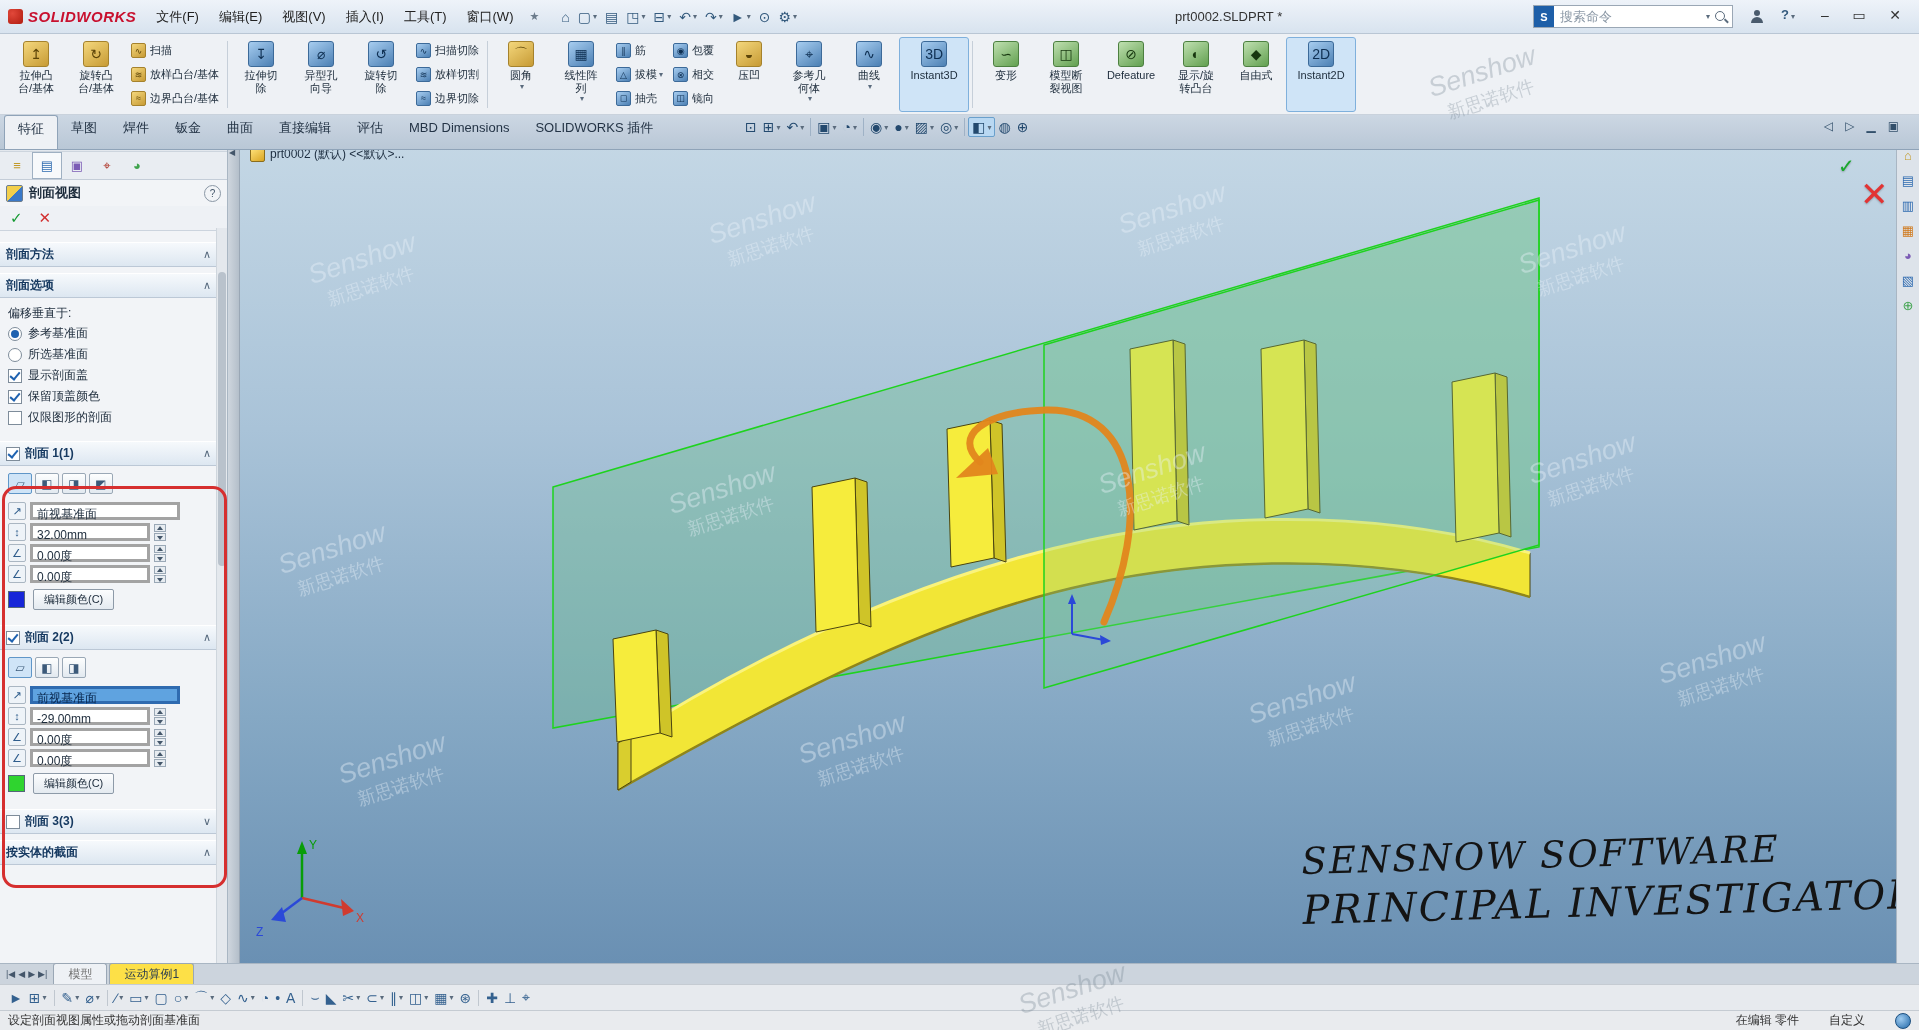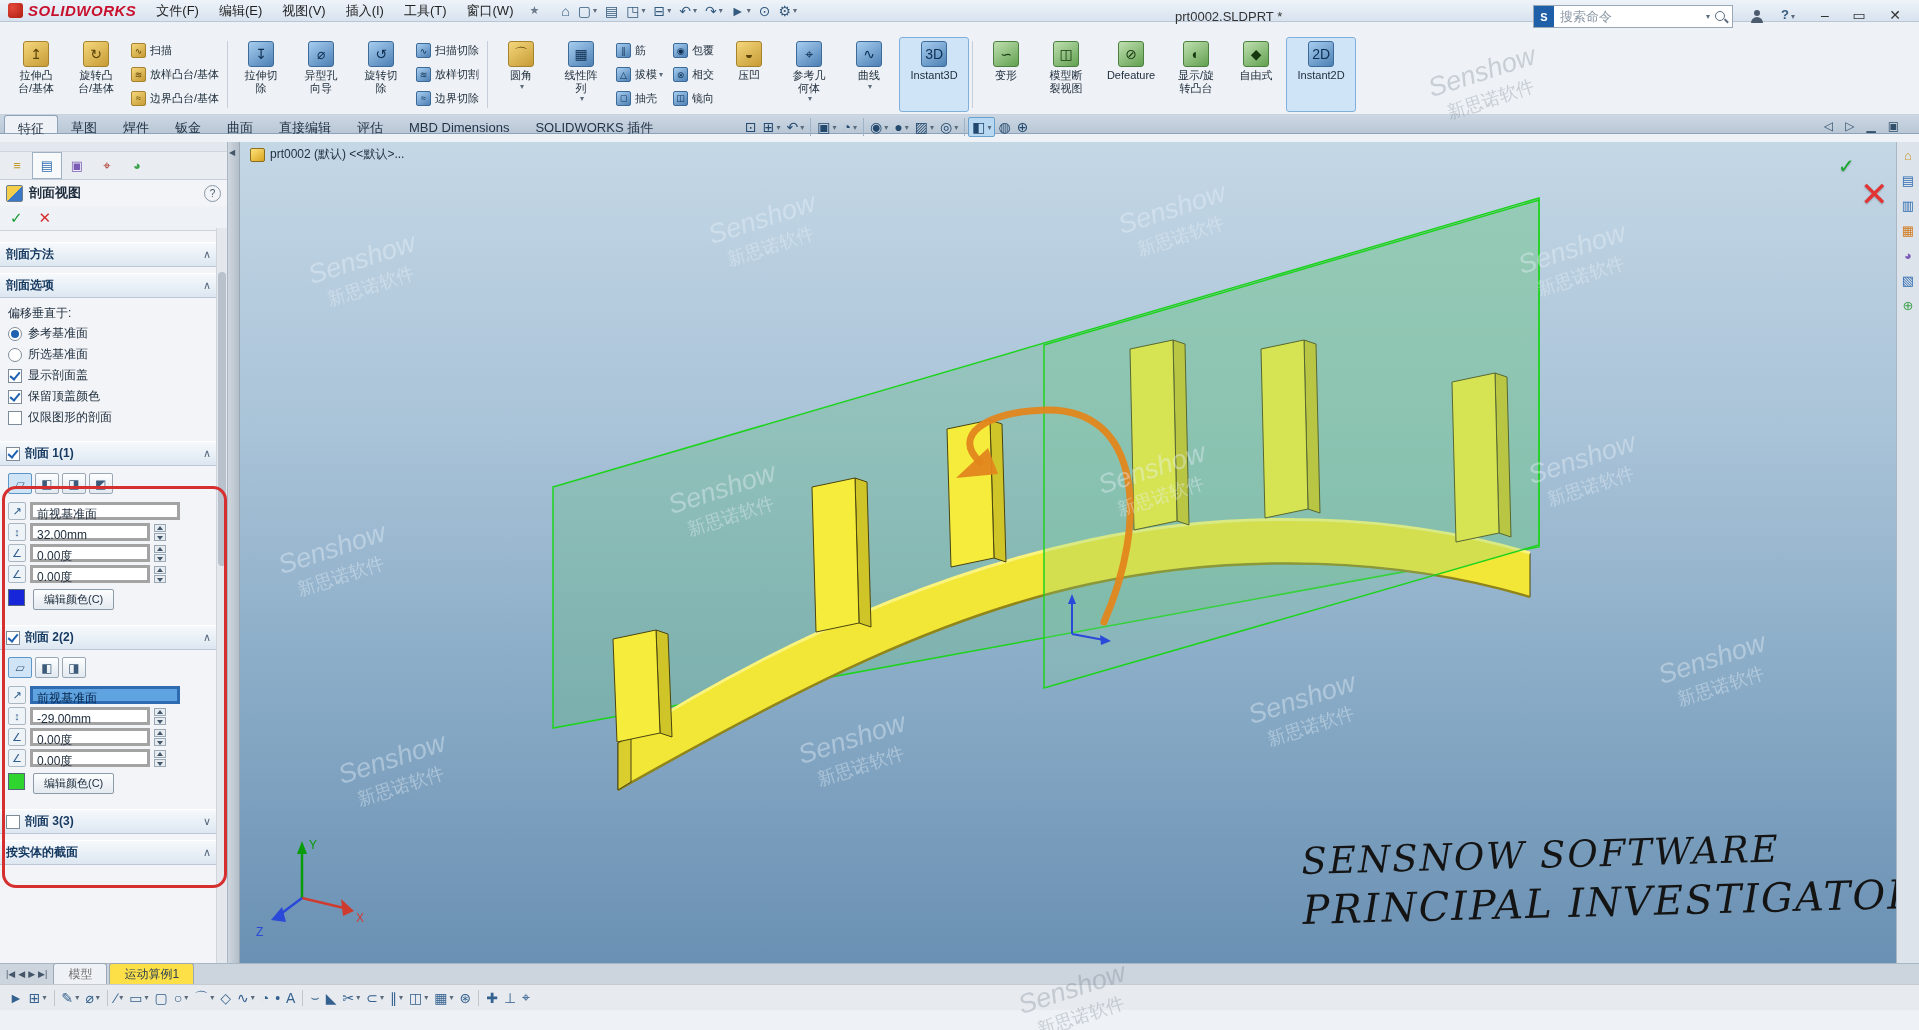--- a/index.html
+++ b/index.html
@@ -1,18 +1,18 @@
 <!DOCTYPE html>
 <html><head>
 <meta charset="utf-8">
 <style>
   html,body{margin:0;padding:0;background:#fff;font-family:"Liberation Sans","DejaVu Sans",sans-serif;}
   #app{position:relative;width:1919px;height:1030px;overflow:hidden;background:#eef1f5;font-size:12px;color:#1b2a3a;}
   
-  .titlebar{position:absolute;left:0;top:0;width:100%;height:22px;background:linear-gradient(#eef3f9,#d8e3ef);border-bottom:1px solid #b9c6d4;display:flex;align-items:center;font-size:13px;color:#222;box-sizing:border-box;z-index:20;}
+  .titlebar{position:absolute;left:0;top:0;width:100%;height:34px;background:linear-gradient(#eef3f9,#d8e3ef);border-bottom:1px solid #b9c6d4;display:flex;align-items:center;font-size:13px;color:#222;box-sizing:border-box;z-index:20;}
   .logo{display:flex;align-items:center;margin:0 10px 0 8px;}
   .logo-mark{width:15px;height:15px;margin-right:5px;background:radial-gradient(circle at 30% 30%,#e2483a,#b01c10);border-radius:3px;}
   .logo-text{color:#c8102e;font-weight:bold;font-style:italic;font-size:15px;letter-spacing:.5px;}
   .menus{display:flex;}
   .menu{padding:4px 10px;}
   .pin{color:#6c7c8c;font-size:11px;margin:0 6px;}
   .qtools{display:flex;align-items:center;margin-left:12px;}
   .qt{display:flex;align-items:center;padding:2px 4px;color:#345a7d;font-size:14px;}
   .car{font-size:8px;color:#5a6b7d;margin-left:2px;}
   .doctitle{position:absolute;left:1175px;top:0;height:34px;line-height:34px;font-size:13px;color:#333;}
@@ -36,21 +36,21 @@
   .g2{background:linear-gradient(145deg,#a7cdf0,#4c80b4);border:1px solid #3c6a99;color:#0e2f52;}
   .g3{background:linear-gradient(145deg,#bfe0b0,#62a050);border:1px solid #4c8040;color:#17370f;}
   .rlbl{font-size:11px;line-height:1.15;text-align:center;color:#1c2b3a;width:38px;}
   .rlbl.wide{width:62px;}
   .rstack{display:flex;flex-direction:column;justify-content:flex-start;padding:2px 2px;}
   .srow{display:flex;align-items:center;height:24px;padding:0 3px;border-radius:2px;}
   .sic{width:15px;height:15px;border-radius:2px;font-size:9px;display:flex;align-items:center;justify-content:center;margin-right:4px;box-sizing:border-box;}
   .slbl{font-size:11px;color:#1c2b3a;white-space:nowrap;}
   .rsep{width:1px;background:#c6cfd9;margin:4px 3px;}
   
-  .tabrow{position:absolute;top:115px;left:0;width:100%;height:19px;background:linear-gradient(#ccd7e3,#b9c7d6);border-bottom:1px solid #8fa3b8;box-sizing:border-box;z-index:18;text-align:center;}
+  .tabrow{position:absolute;top:115px;left:0;width:100%;height:35px;background:linear-gradient(#ccd7e3,#b9c7d6);border-bottom:1px solid #8fa3b8;box-sizing:border-box;z-index:18;text-align:center;}
   .tabs{display:flex;height:100%;padding-left:4px;}
   .tab{padding:0 13px;line-height:25px;font-size:13px;color:#243446;white-space:nowrap;}
   .tab.on{background:#eef1f5;border:1px solid #8fa3b8;border-bottom:none;border-radius:3px 3px 0 0;}
   .headsup{position:absolute;left:742px;top:2px;display:flex;align-items:center;}
   .hu{display:flex;align-items:center;padding:1px 3px;border-radius:2px;color:#23496e;}
   .hu .hg{font-size:14px;}
   .hu.on{background:#b9d8f2;border:1px solid #6aa0cc;}
   .husep{width:1px;height:18px;background:#9fb2c6;margin:0 3px;}
   .tr-right{position:absolute;right:20px;top:4px;display:flex;gap:12px;color:#33506b;font-size:12px;}
   
@@ -84,21 +84,21 @@
   .ptool.on{background:#cfe4f7;border-color:#5f96c8;}
   .prow{display:flex;align-items:center;gap:4px;margin:3px 0;}
   .nic{width:18px;height:18px;border:1px solid #aab6c2;background:#eef3f8;color:#2f5d8c;font-size:11px;display:flex;align-items:center;justify-content:center;border-radius:2px;flex:0 0 auto;box-sizing:border-box;}
   .nfield{flex:0 0 120px;height:18px;background:#fff;border:3px solid #a3a3a3;padding:0 4px;line-height:18px;font-size:12px;box-sizing:border-box;}
   .pfield{flex:0 0 150px;}
   .nfield.sel{background:#5fa3e0;border-color:#2f6bb0;color:#06244a;}
   .spin{display:flex;flex-direction:column;gap:1px;}
   .su,.sd{width:12px;height:8px;background:#e7ecf1;border:1px solid #9aa8b6;position:relative;box-sizing:border-box;}
   .su::after{content:"";position:absolute;left:2px;top:1px;border:3px solid transparent;border-bottom:4px solid #44566a;border-top:none;}
   .sd::after{content:"";position:absolute;left:2px;top:2px;border:3px solid transparent;border-top:4px solid #44566a;border-bottom:none;}
-  .crow{display:flex;gap:8px;margin:6px 0 2px;}
+  .crow{display:flex;align-items:center;gap:8px;margin:6px 0 2px;}
   .swatch{width:15px;height:15px;border:1px solid #55667a;}
   .btn{font-size:11px;padding:2px 10px;border:1px solid #8d9aa8;background:linear-gradient(#fcfdfe,#e4eaf0);border-radius:2px;color:#1b2a3a;font-family:inherit;}
   .pscrollbar{position:absolute;right:0;top:86px;bottom:0;width:10px;background:#e4e8ed;border-left:1px solid #cfd6dd;}
   .pthumb{position:absolute;left:1px;right:1px;top:44px;height:294px;background:#b9c2cc;border-radius:4px;}
   .red-annotation{position:absolute;left:2px;top:344px;width:219px;height:396px;border:3px solid #d62f2f;border-radius:14px;pointer-events:none;z-index:40;}
   .splitter{position:absolute;left:228px;top:142px;width:12px;height:821px;background:linear-gradient(90deg,#cfd6de,#b4bfca);border-right:1px solid #9aa7b5;box-sizing:border-box;z-index:14;}
   .split-arrow{position:absolute;left:1px;top:6px;font-size:8px;color:#44566a;}
   
   .viewport{position:absolute;left:240px;top:142px;width:1656px;height:821px;background:linear-gradient(180deg,#c4d7e5 0%,#a9c3d8 35%,#85a8c4 70%,#6a90b3 100%);overflow:hidden;z-index:10;}
   .model{position:absolute;left:0;top:0;width:100%;height:100%;z-index:3;}
@@ -811,14 +811,22 @@
         <span>✚</span>
       </span>
     <span class="sk">
         <span>⊥</span>
       </span>
     <span class="sk">
         <span>⌖</span>
       </span>
   </div>
 
+  <div class="statusbar">
+    <span>设定剖面视图属性或拖动剖面基准面</span>
+    <div class="status-right">
+      <span>在编辑 零件</span>
+      <span>自定义</span>
+      <span class="globe"></span>
+    </div>
+  </div>
 
 </div>
 
 </body></html>

